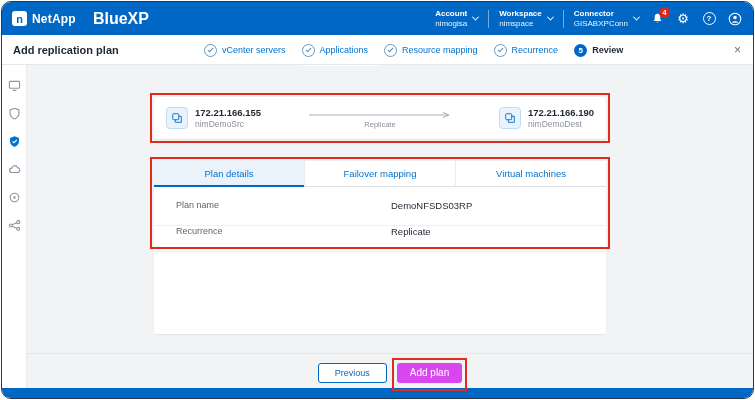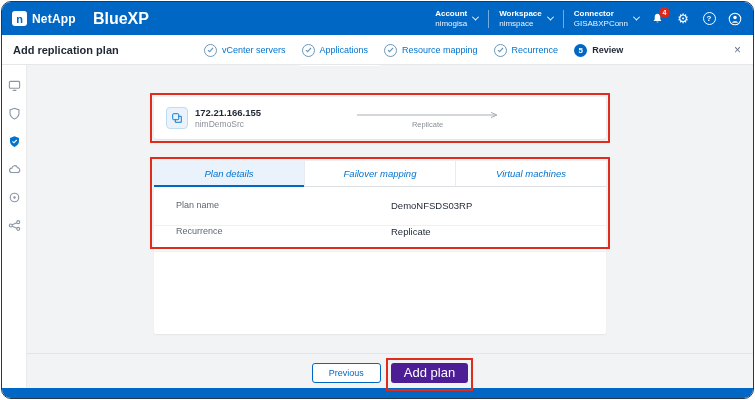--- a/index.html
+++ b/index.html
@@ -46,33 +46,33 @@
   .endpoint { display:flex; align-items:center; gap:7px; }
   .server-icon { width:22px; height:22px; border:1px solid #BFDCF5; background:#EAF3FC; border-radius:4px; display:flex; align-items:center; justify-content:center; }
   .ep-ip { font-size:9.5px; font-weight:bold; color:#1F2733; }
   .ep-name { font-size:8.5px; color:#8B9097; margin-top:1px; }
   .arrow-wrap { flex:1; display:flex; flex-direction:column; align-items:center; justify-content:center; padding-top:3px; }
   .arrow-label { font-size:7.5px; color:#8B9097; margin-top:1px; }
 
   
   .details-card { position:absolute; left:152px; top:159px; width:452px; height:173px; background:#fff; border-radius:2px; box-shadow:0 1px 2px rgba(0,0,0,.06); }
   .tabs { display:flex; height:26px; border-bottom:1px solid #DDE1E6; }
-  .tab { flex:1; display:flex; align-items:center; justify-content:center; font-size:9.5px; color:#0073CF; background:#fff; border-right:1px solid #E8EBEF; cursor:pointer; position:relative;font-style:italic; }
+  .tab { flex:1; display:flex; align-items:center; justify-content:center; font-size:9.5px; color:#0073CF; background:#fff; border-right:1px solid #E8EBEF; cursor:pointer; position:relative; }
   .tab:last-child { border-right:none; }
   .tab.active { background:#EAF3FC; }
   .tab.active::after { content:""; position:absolute; left:0; right:0; bottom:-1px; height:2px; background:#0067C5; }
   .rows { padding-top:13px; }
   .row { height:26px; display:flex; align-items:flex-start; border-bottom:1px solid #EEF0F2; padding-left:22px; }
   .row-label { width:215px; font-size:9px; color:#5F6672; }
   .row-value { font-size:9.5px; color:#1F2733; }
 
   
   .footer-bar { position:absolute; left:25px; right:0; top:351px; height:38px; border-top:1px solid #E3E5E8; display:flex; align-items:center; justify-content:center; gap:10px; }
   .btn-outline { height:20px; padding:0 16px; background:#fff; border:1px solid #0067C5; color:#0067C5; border-radius:3px; font-size:9px; cursor:pointer; font-family:inherit; }
-  .btn-primary { height:20px; padding:0 13px; background:#4c1d95; border:none; color:#fff; border-radius:3px; font-size:13px; cursor:pointer; font-family:inherit; }
+  .btn-primary { height:20px; padding:0 13px; background:#d946ef; border:none; color:#fff; border-radius:3px; font-size:10px; cursor:pointer; font-family:inherit; }
   .addplan-wrap { position:relative; display:inline-flex; }
 
   .bottom-strip { position:absolute; left:0; right:0; bottom:0; height:10px; background:#0067C5; }
 
   
   .annotation { position:absolute; border:2px solid #E02B1D; pointer-events:none; z-index:50; }
   .ann-1 { left:148px; top:91px; width:460px; height:50px; }
   .ann-2 { left:148px; top:155px; width:460px; height:92px; }
   .ann-3 { top:-5px; bottom:-8px; left:-5px; right:-5px; }
 </style>
@@ -241,20 +241,32 @@
         <div class="ep-name">nimDemoSrc</div>
       </div>
     </div>
     <div class="arrow-wrap">
       <svg width="150" height="8" viewBox="0 0 150 8">
           <line x1="4" y1="4" x2="143" y2="4" stroke="#A7ADB5" stroke-width="1"></line>
           <path d="M138 1.4 L144 4 L138 6.6" fill="none" stroke="#A7ADB5" stroke-width="1"></path>
         </svg>
       <div class="arrow-label">Replicate</div>
     </div>
+    <div class="endpoint">
+      <span class="server-icon">
+        <svg width="12" height="12" viewBox="0 0 14 14" fill="none" stroke="#0073CF" stroke-width="1.1">
+            <rect x="2" y="2" width="7" height="7" rx="1"></rect>
+            <path d="M5 9 v3 h7 V5 h-3"></path>
+          </svg>
+      </span>
+      <div class="ep-text">
+        <div class="ep-ip">172.21.166.190</div>
+        <div class="ep-name">nimDemoDest</div>
+      </div>
+    </div>
   </section>
 
   <section class="details-card">
     <div class="tabs">
       <div class="tab active">Plan details</div>
       <div class="tab">Failover mapping</div>
       <div class="tab">Virtual machines</div>
     </div>
     <div class="rows">
       <div class="row">

